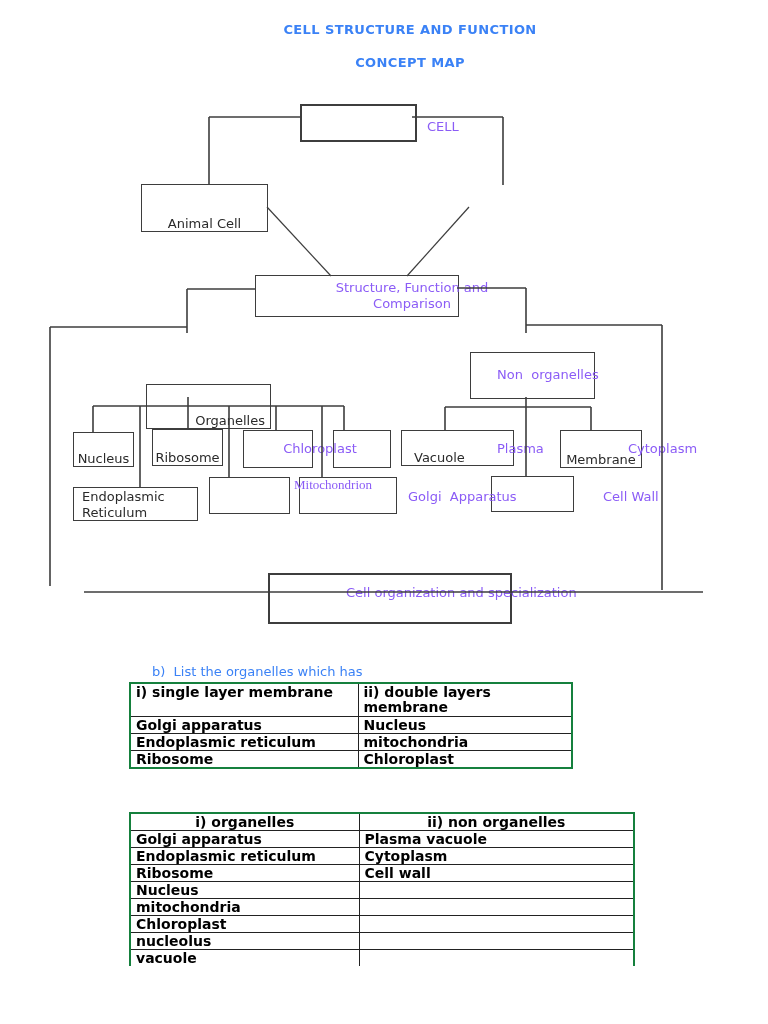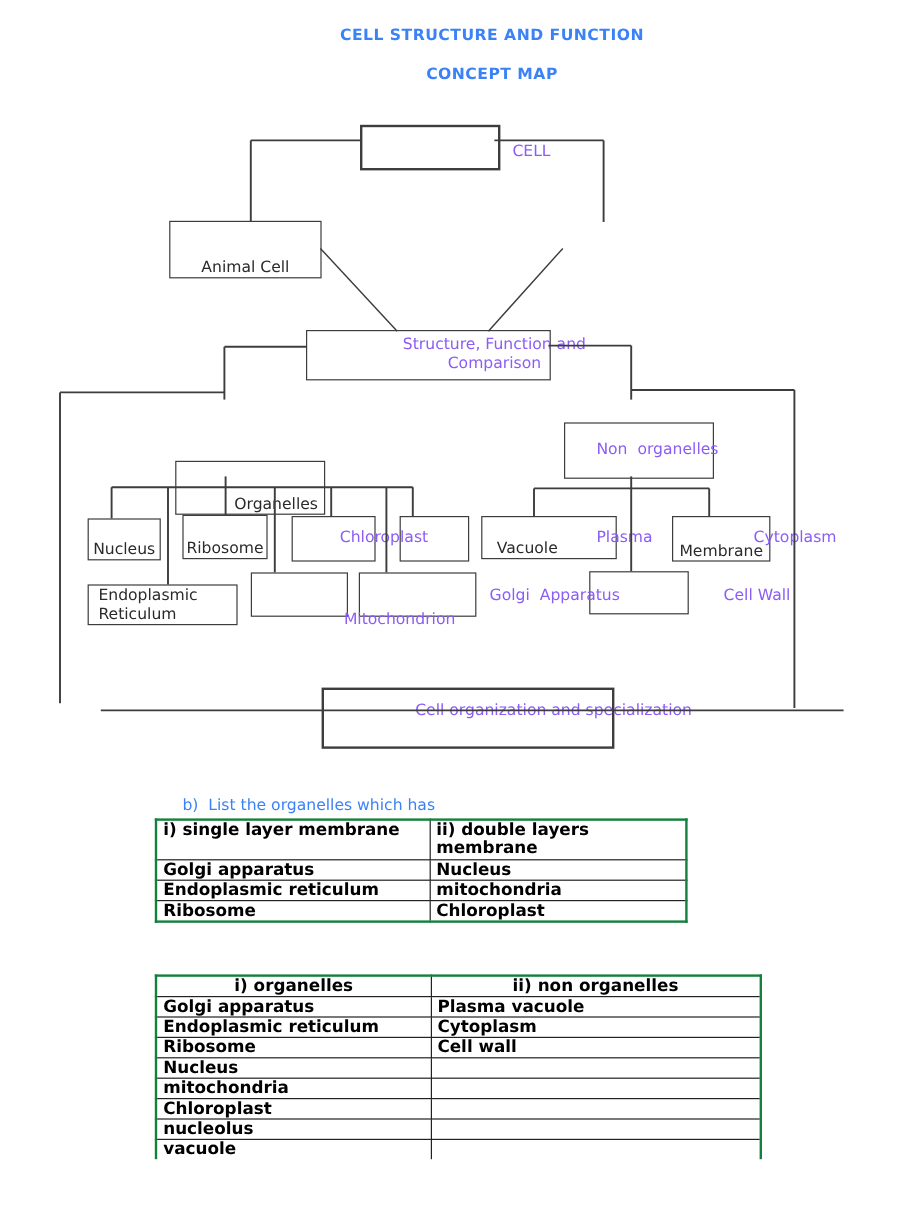--- a/index.html
+++ b/index.html
@@ -107,21 +107,21 @@
   <div class="node" style="left:548px;top:430px;width:80px;height:36px;margin-left:12px;">
     <span>Membrane</span>
   </div>
   <div class="flabel" style="left:628px;top:441px;">Cytoplasm</div>
 
   <div class="node left-text" style="left:73px;top:487px;width:125px;height:34px;padding:1px 0 0 8px;box-sizing:border-box;align-items:flex-start;font-size:13px;line-height:15.5px;white-space:normal;">
     <span>Endoplasmic Reticulum</span>
   </div>
   <div class="node" style="left:209px;top:477px;width:79px;height:35px;"></div>
   <div class="node" style="left:299px;top:477px;width:96px;height:35px;"></div>
-  <div class="flabel ctr" style="left:283px;top:509px;width:100px;">Mitochondrion</div>
+  <div class="flabel ctr" style="left:283px;top:477px;width:100px;font-family:Liberation Serif, serif;">Mitochondrion</div>
 
   <div class="node" style="left:491px;top:476px;width:81px;height:34px;"></div>
   <div class="flabel" style="left:408px;top:489px;">Golgi  Apparatus</div>
   <div class="flabel" style="left:603px;top:489px;">Cell Wall</div>
 
   <div class="node thick" style="left:268px;top:573px;width:240px;height:47px;"></div>
   <div class="flabel" style="left:346px;top:585px;">Cell organization and specialization</div>
 
   <div class="caption" style="left:152px;top:664px;">b)  List the organelles which has</div>
   <table id="table-b" class="wtab" style="left:129px;top:682px;width:442px;">

